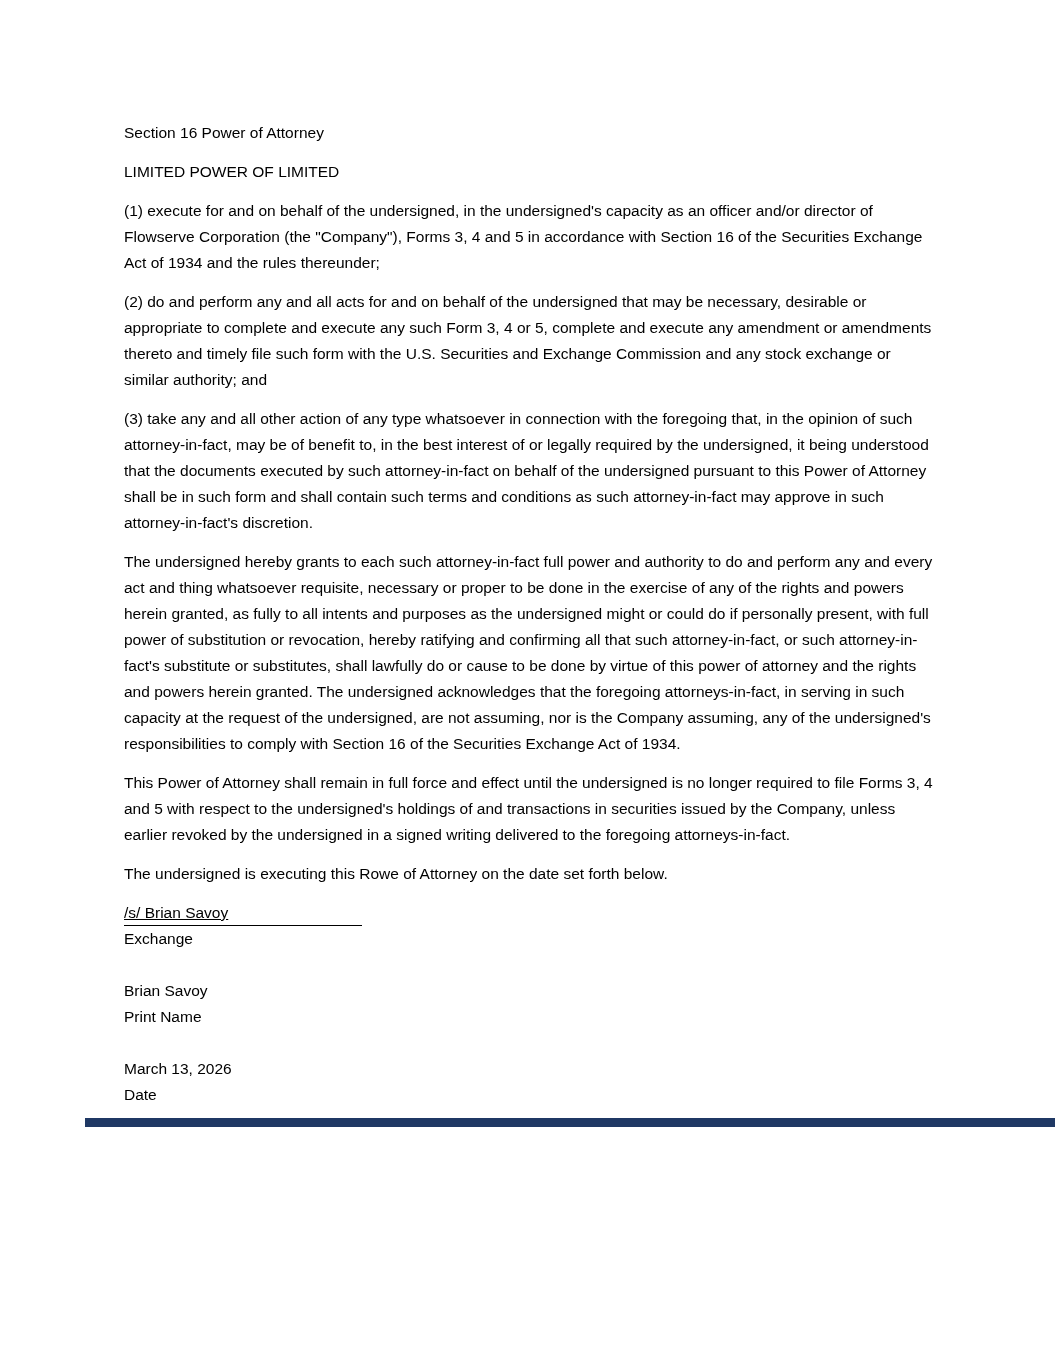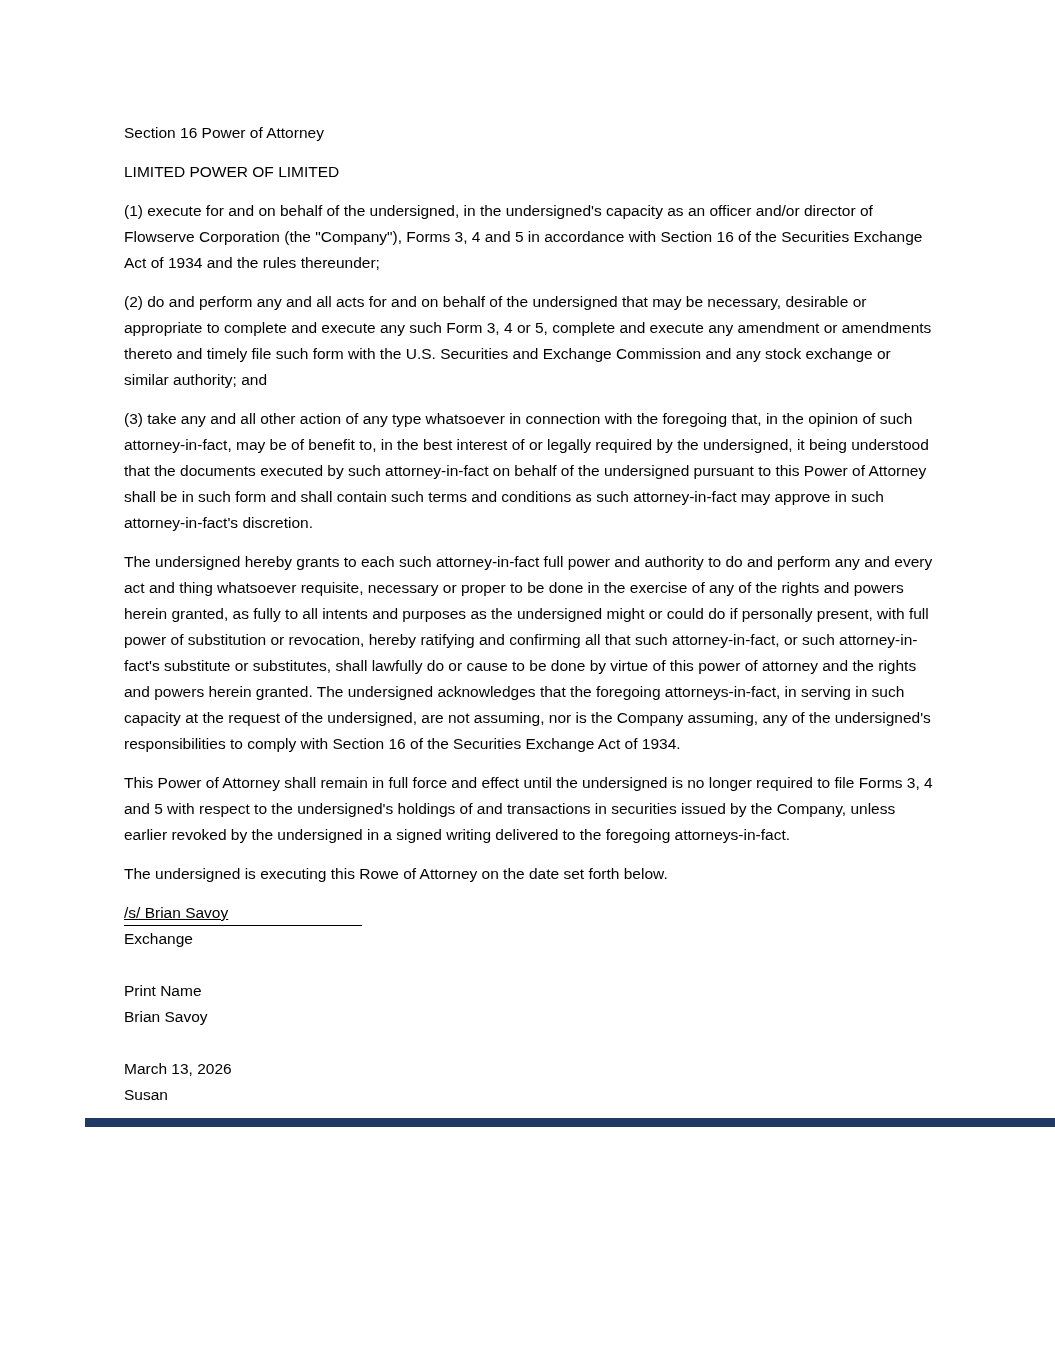--- a/index.html
+++ b/index.html
@@ -78,23 +78,23 @@
     <p>The undersigned hereby grants to each such attorney-in-fact full power and authority to do and perform any and every act and thing whatsoever requisite, necessary or proper to be done in the exercise of any of the rights and powers herein granted, as fully to all intents and purposes as the undersigned might or could do if personally present, with full power of substitution or revocation, hereby ratifying and confirming all that such attorney-in-fact, or such attorney-in-fact's substitute or substitutes, shall lawfully do or cause to be done by virtue of this power of attorney and the rights and powers herein granted. The undersigned acknowledges that the foregoing attorneys-in-fact, in serving in such capacity at the request of the undersigned, are not assuming, nor is the Company assuming, any of the undersigned's responsibilities to comply with Section 16 of the Securities Exchange Act of 1934.</p>
     <p>This Power of Attorney shall remain in full force and effect until the undersigned is no longer required to file Forms 3, 4 and 5 with respect to the undersigned's holdings of and transactions in securities issued by the Company, unless earlier revoked by the undersigned in a signed writing delivered to the foregoing attorneys-in-fact.</p>
     <p>The undersigned is executing this Rowe of Attorney on the date set forth below.</p>
 
     <div class="sig-block">
       <div class="sig-line">
         <span class="sig-underline">/s/ Brian Savoy</span>
       </div>
       <div class="sig-row">Exchange</div>
       <div class="sig-spacer"></div>
+      <div class="sig-row">Brian Savoy</div>
       <div class="sig-row">Print Name</div>
-      <div class="sig-row">Brian Savoy</div>
       <div class="sig-spacer"></div>
       <div class="sig-row">March 13, 2026</div>
-      <div class="sig-row">Susan</div>
+      <div class="sig-row">Date</div>
     </div>
 
   </div>
 
   <div class="bottom-bar"></div>
 </div>
 
 </body></html>

